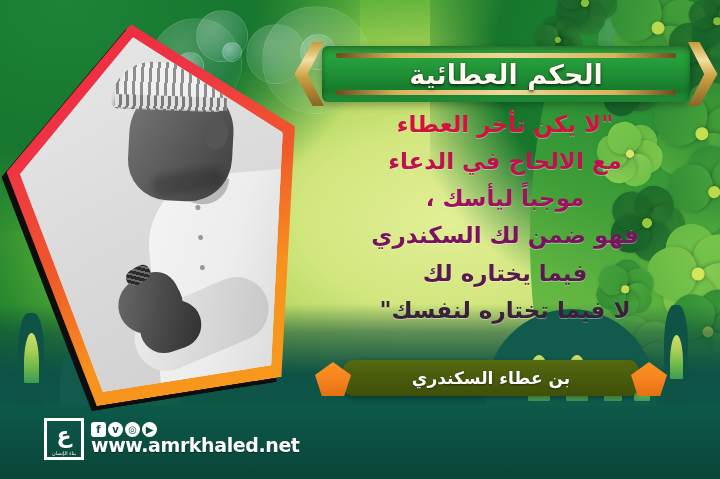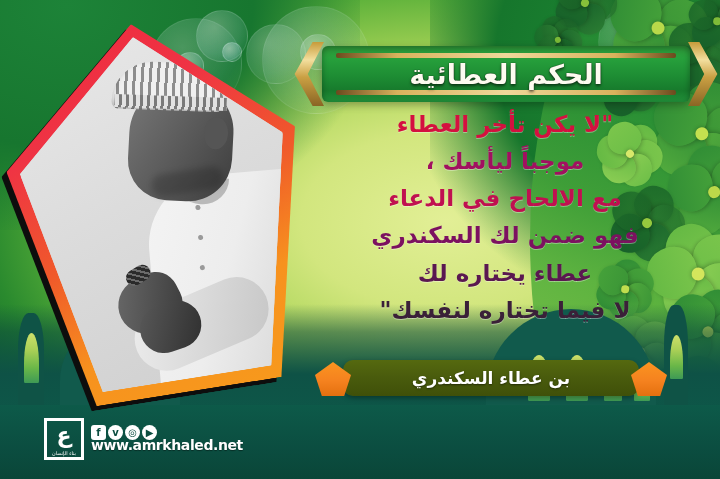--- a/index.html
+++ b/index.html
@@ -176,21 +176,21 @@
     background:#fff; color:#0b4d40;
     display:flex; align-items:center; justify-content:center;
     font-size:10px; font-weight:bold; line-height:1; flex:0 0 auto;
   }
   .soc.sq { border-radius:3px; }
   .handle {
     color:#fff; font-size:19px; font-weight:bold; letter-spacing:-.4px; margin-left:1px;
     text-shadow:0 1px 1px rgba(0,0,0,.4);
   }
   .site {
-    color:#fff; font-size:14px; font-weight:bold; letter-spacing:-.4px; margin-top:-3px;
+    color:#fff; font-size:19px; font-weight:bold; letter-spacing:-.4px; margin-top:-3px;
     text-shadow:0 1px 1px rgba(0,0,0,.4);
   }
 </style>
 </head>
 <body>
 
 <div id="poster">
 
   <div class="bg-base"></div>
   <div class="bg-tl"></div>
@@ -412,24 +412,24 @@
     <div class="tb-cap left">
         <div class="cap-chev"></div>
       </div>
     <div class="tb-cap right">
         <div class="cap-chev"></div>
       </div>
   </div>
 
   <div class="quote" id="quote-block">
       <div class="qline" style="font-size: 23px; color: rgb(212, 16, 63); margin-bottom: 13px;">"لا يكن تأخر العطاء</div>
+      <div class="qline" style="font-size: 23px; color: rgb(192, 16, 80); margin-bottom: 13px;">مع الالحاح في الدعاء</div>
       <div class="qline" style="font-size: 23px; color: rgb(161, 16, 96); margin-bottom: 13px;">موجباً ليأسك ،</div>
-      <div class="qline" style="font-size: 23px; color: rgb(192, 16, 80); margin-bottom: 13px;">مع الالحاح في الدعاء</div>
       <div class="qline" style="font-size: 23px; color: rgb(124, 17, 96); margin-bottom: 13px;">فهو ضمن لك السكندري</div>
-      <div class="qline" style="font-size: 23px; color: rgb(90, 24, 80); margin-bottom: 13px;">عطاء يختاره لك</div>
+      <div class="qline" style="font-size: 23px; color: rgb(90, 24, 80); margin-bottom: 13px;">فيما يختاره لك</div>
       <div class="qline" style="font-size: 23px; color: rgb(58, 32, 56); margin-bottom: 13px;">لا فيما تختاره لنفسك"</div>
     </div>
 
   <div class="attrib">
     <div class="at-bar"></div>
     <div class="at-pent l"></div>
     <div class="at-pent r"></div>
     <div class="at-text">بن عطاء السكندري</div>
   </div>
 

